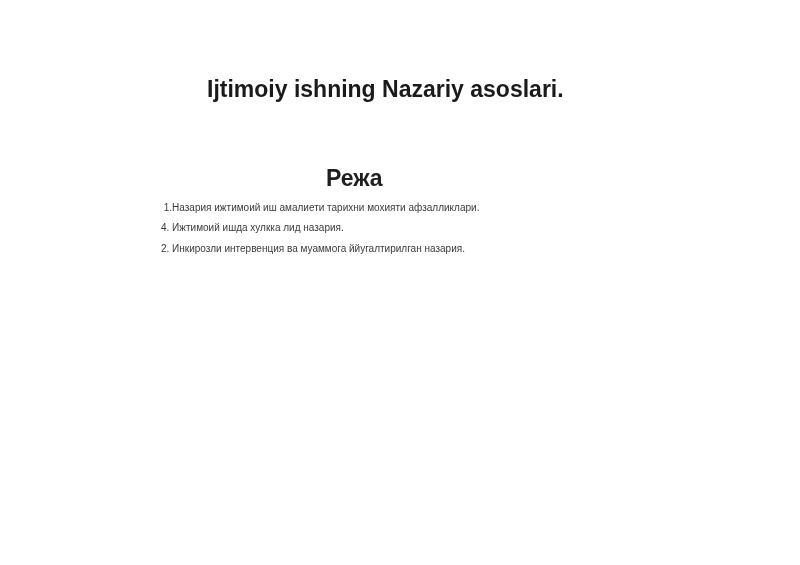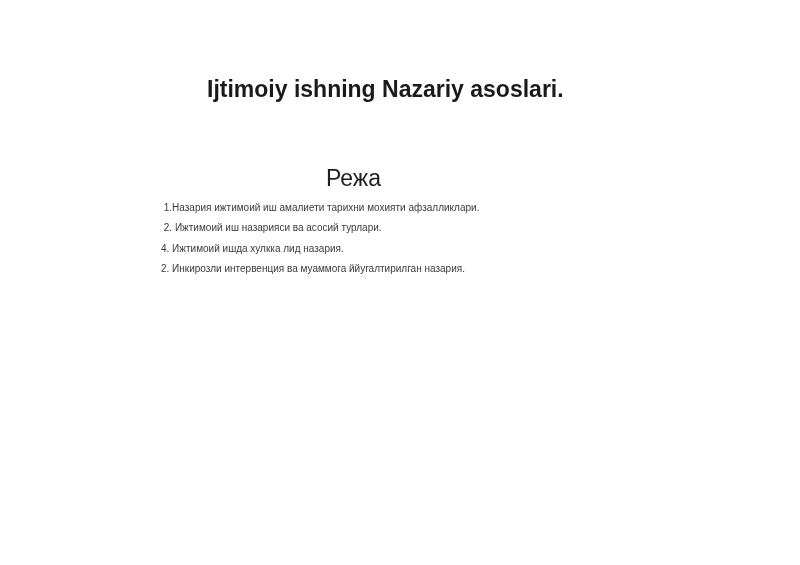--- a/index.html
+++ b/index.html
@@ -22,21 +22,21 @@
     font-size: 23px;
     font-weight: 700;
     color: #1a1a1a;
     white-space: nowrap;
   }
   .plan-heading {
     position: absolute;
     left: 326px;
     top: 165px;
     font-size: 23px;
-    font-weight: 400;
+    font-weight: 700;
     color: #1f1f1f;
     white-space: nowrap;
   }
   .plan-list {
     position: absolute;
     left: 161px;
     top: 198px;
     font-size: 10px;
     line-height: 20.3px;
     color: #3a3a3a;
@@ -49,18 +49,17 @@
 <body>
 
 <div class="slide">
 
   <div class="slide-title">Ijtimoiy ishning Nazariy asoslari.</div>
 
   <div class="plan-heading">Режа</div>
 
   <div class="plan-list">
     <div class="plan-item"> 1.Назария ижтимоий иш амалиети тарихни мохияти афзалликлари.</div>
-    <div class="plan-item"> 2. Ижтимоий иш назарияси ва асосий турлари.</div>
     <div class="plan-item">4. Ижтимоий ишда хулкка лид назария.</div>
     <div class="plan-item">2. Инкирозли интервенция ва муаммога ййугалтирилган назария.</div>
   </div>
 
 </div>
 
 </body></html>

